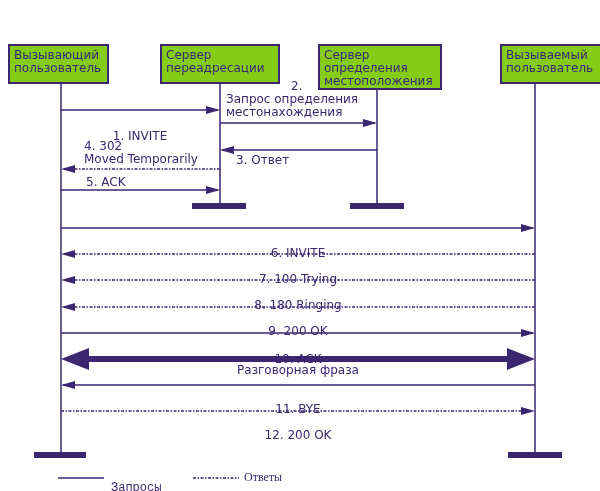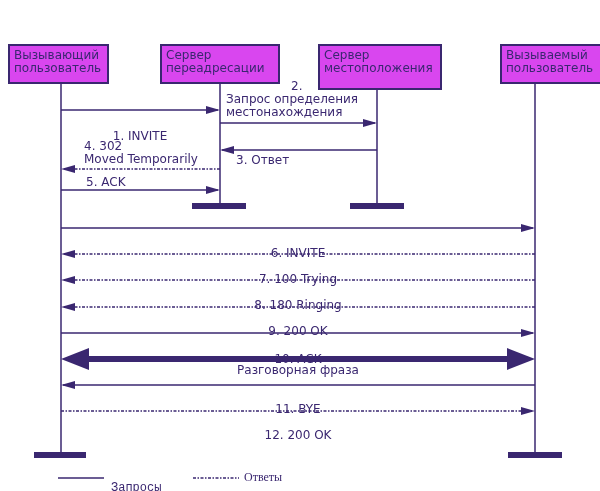--- a/index.html
+++ b/index.html
@@ -1,19 +1,19 @@
 <!DOCTYPE html>
 <html><head>
 <meta charset="utf-8">
 <style>
   html, body { margin: 0; padding: 0; background: #ffffff; }
   body { width: 600px; height: 491px; position: relative; overflow: hidden;
          font-family: "DejaVu Sans", sans-serif; color: #3a2770; }
   #diagram { position: absolute; left: 0; top: 0; }
-  .box { position: absolute; border: 2px solid #3a2770; background: #d946ef;
+  .box { position: absolute; border: 2px solid #3a2770; background: #84cc16;
          box-sizing: border-box; font-size: 12px; line-height: 13px; padding: 3px 4px;
          white-space: nowrap; }
   .lbl { position: absolute; font-size: 12px; line-height: 13px; white-space: nowrap; color: #3a2770; }
   .center { transform: translateX(-50%); text-align: center; margin-top: 36px; }
 </style>
 </head>
 <body>
 
 <svg id="diagram" width="600" height="491">
   <g id="lifelines">
@@ -67,20 +67,21 @@
     <div class="box" style="left: 8px; top: 44px; width: 101px; height: 40px;">
       <div>Вызывающий</div>
       <div>пользователь</div>
     </div>
     <div class="box" style="left: 160px; top: 44px; width: 120px; height: 40px;">
       <div>Сервер</div>
       <div>переадресации</div>
     </div>
     <div class="box" style="left: 318px; top: 44px; width: 124px; height: 46px;">
       <div>Сервер</div>
+      <div>определения</div>
       <div>местоположения</div>
     </div>
     <div class="box" style="left: 484px; top: 44px; width: 120px; height: 40px; margin-left: 16px;">
       <div>Вызываемый</div>
       <div>пользователь</div>
     </div>
   </div>
 <div id="labels">
     <div class="lbl center" style="left: 140px; top: 94px;">
       <div>1. INVITE</div>

